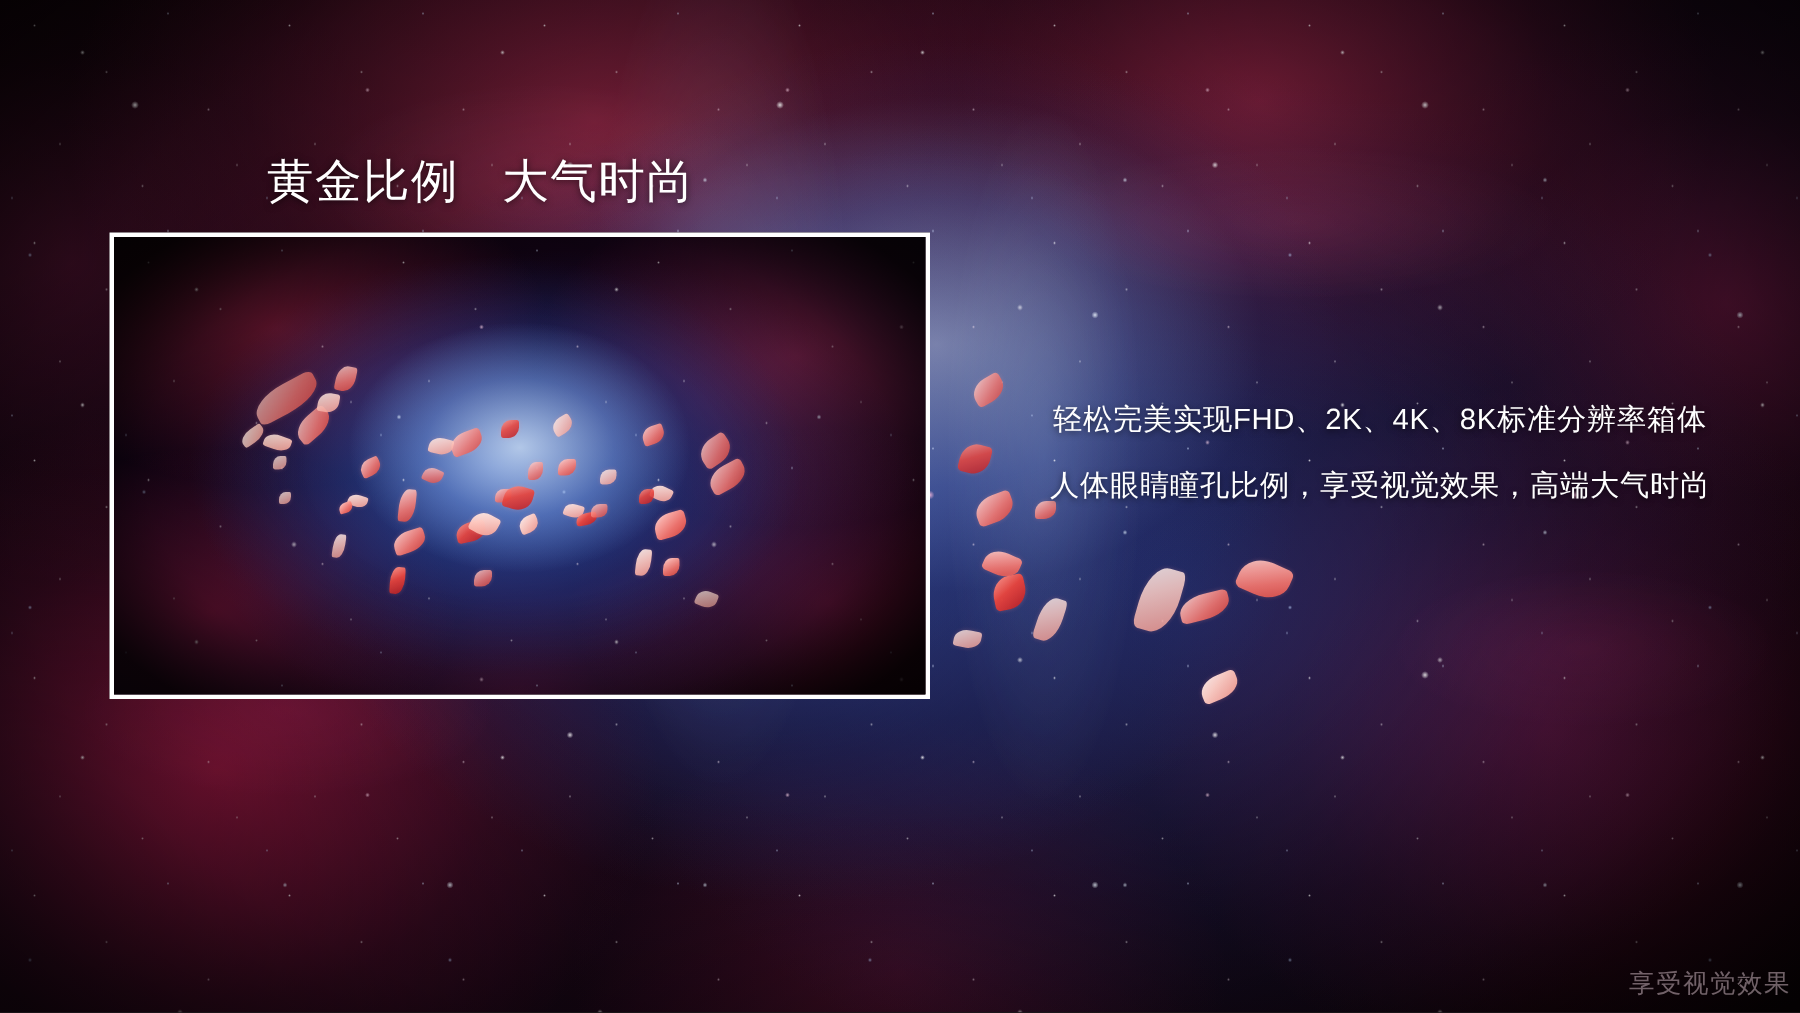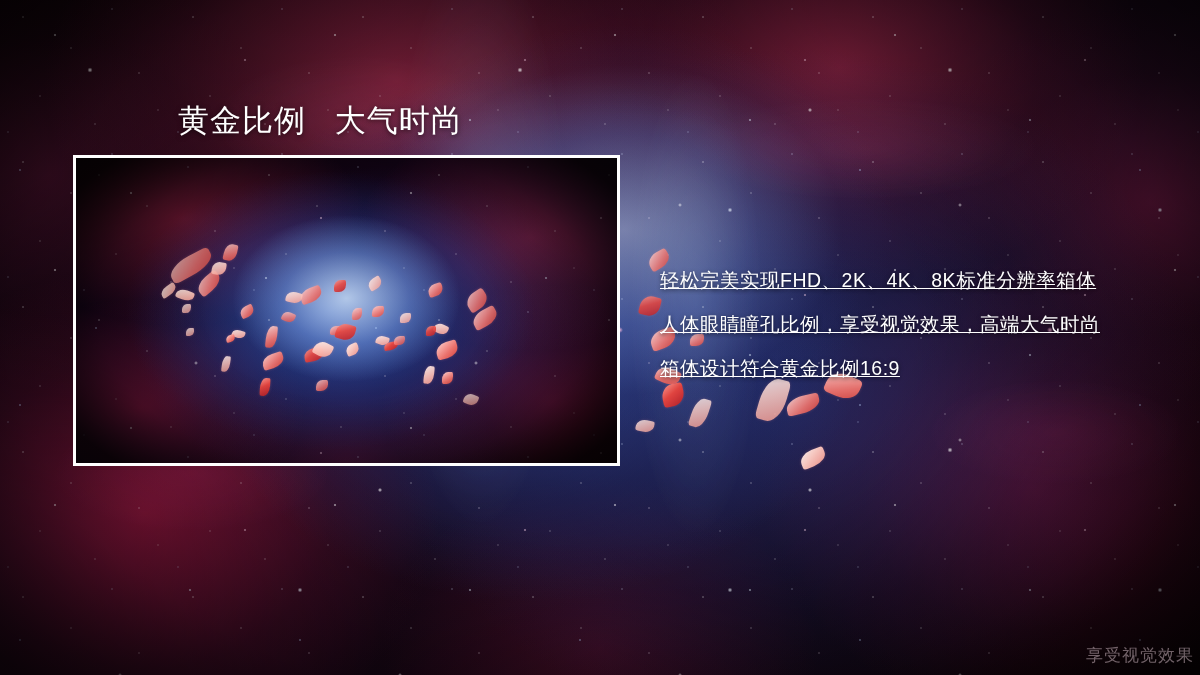--- a/index.html
+++ b/index.html
@@ -10,20 +10,21 @@
   body {
     font-family: "Liberation Sans", sans-serif;
   }
 
   #slide {
     position: relative;
     width: 1200px;
     height: 675px;
     overflow: hidden;
     background: #0a0205;
+    text-align: center;
   }
 
   
   .bg-layer {
     position: absolute;
     inset: 0;
     pointer-events: none;
   }
 
   .bg-base {
@@ -163,21 +164,20 @@
     top: 258px;
     width: 520px;
   }
   #body-copy .line {
     font-size: 19.5px;
     line-height: 44px;
     color: #ffffff;
     letter-spacing: .5px;
     white-space: nowrap;
     text-shadow: 0 1px 4px rgba(0,0,0,.6);
-    text-decoration: underline;
   }
 
   #watermark {
     position: absolute;
     right: 6px;
     bottom: 8px;
     font-size: 17px;
     letter-spacing: 1px;
     color: rgba(198,176,186,0.55);
   }
@@ -257,18 +257,17 @@
         <div class="petal pale" style="left: 348px; top: 208px; width: 10px; height: 18px; transform: rotate(6deg); opacity: 0.92;"></div>
         <div class="petal" style="left: 366px; top: 214px; width: 11px; height: 12px; transform: rotate(0deg); opacity: 0.96;"></div>
         <div class="petal pale" style="left: 388px; top: 236px; width: 14px; height: 11px; transform: rotate(22deg); opacity: 0.82;"></div>
       </div>
     <div class="inner-vignette"></div>
   </div>
 
   <div id="body-copy">
     <div class="line">轻松完美实现FHD、2K、4K、8K标准分辨率箱体</div>
     <div class="line">人体眼睛瞳孔比例，享受视觉效果，高端大气时尚</div>
-    <div class="line">箱体设计符合黄金比例16:9</div>
   </div>
 
   <div id="watermark">享受视觉效果</div>
 
 </div>
 
 </body></html>

